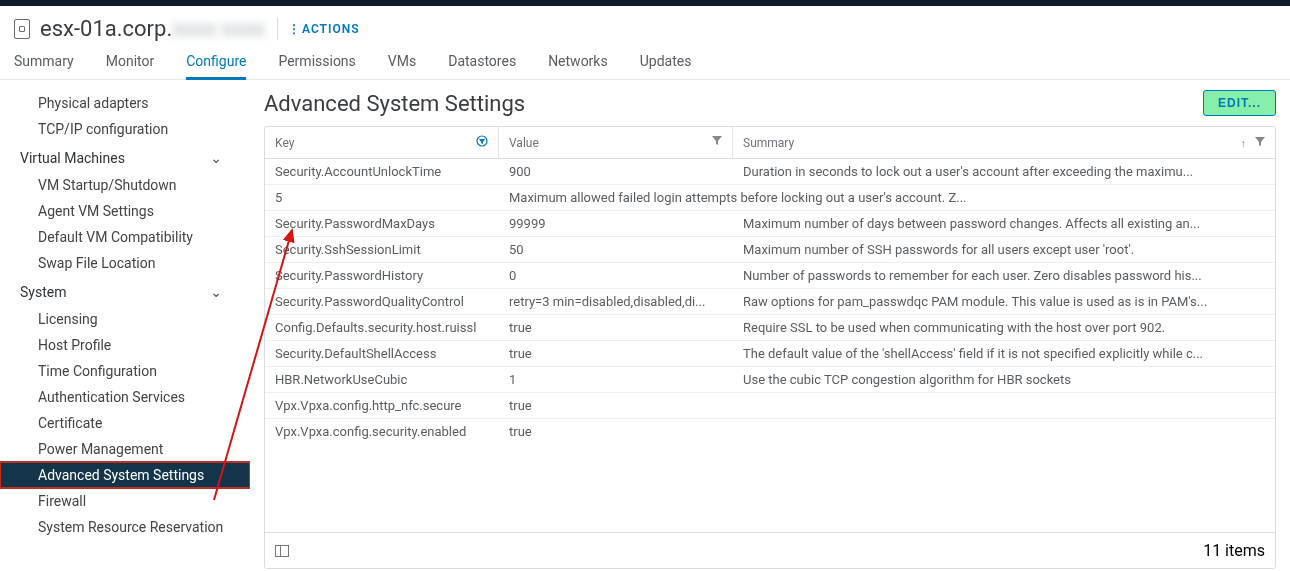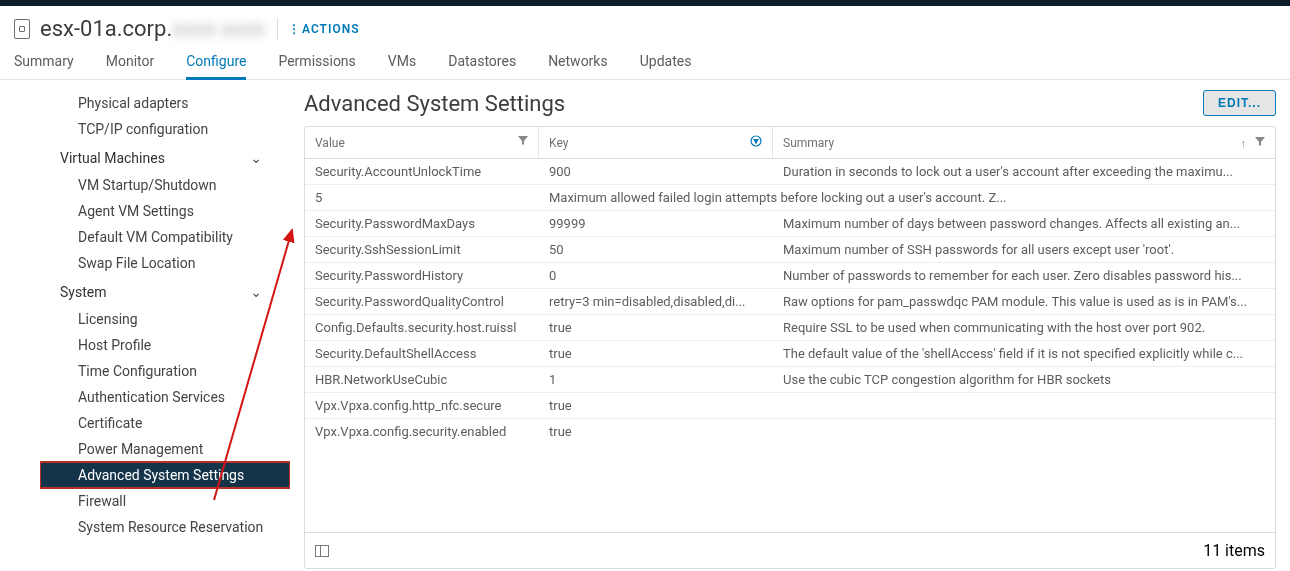--- a/index.html
+++ b/index.html
@@ -85,21 +85,20 @@
   .tab.active::after {
     content: "";
     position: absolute;
     left: 0; right: 0; bottom: -1px;
     height: 3px;
     background: #0079b8;
   }
   .body {
     display: flex;
     height: calc(571px - 6px - 45px - 31px);
-    padding-left: 40px;
   }
   .sidebar {
     width: 250px;
     padding: 10px 0 10px 0;
     overflow-y: auto;
     font-size: 14px;
     color: #444;
   }
   .sb-item {
     padding: 5px 10px 5px 38px;
@@ -139,21 +138,21 @@
     justify-content: space-between;
     margin-bottom: 10px;
   }
   .content-title {
     font-size: 22px;
     color: #3a3d40;
   }
   .edit-btn {
     border: 1px solid #0079b8;
     color: #0079b8;
-    background: #e5e5e5;
+    background: #86efac;
     border-radius: 3px;
     padding: 5px 14px;
     font-size: 12px;
     letter-spacing: 1px;
     font-weight: 600;
     cursor: pointer;
   }
   .table-wrap {
     border: 1px solid #d9dce0;
     border-radius: 3px;
@@ -288,34 +287,34 @@
     </div>
 
   <div class="content">
     <div class="content-header">
       <div class="content-title">Advanced System Settings</div>
       <button class="edit-btn">EDIT...</button>
     </div>
 
     <div class="table-wrap">
       <div class="thead">
-        <div class="th col-val">
-          <span>Value</span>
-          <span class="fltr">
-            <svg width="10" height="10" viewBox="0 0 10 10">
-                <path d="M0 0h10L6 5v4L4 8V5z" fill="#888"></path>
-              </svg>
-          </span>
-        </div>
         <div class="th col-key">
           <span>Key</span>
           <span class="fltr active">
             <svg width="12" height="12" viewBox="0 0 12 12">
                 <circle cx="6" cy="6" r="5" fill="none" stroke="#0079b8" stroke-width="1.2"></circle>
                 <path d="M3 4h6L7 7v2L5 8V7z" fill="#0079b8"></path>
+              </svg>
+          </span>
+        </div>
+        <div class="th col-val">
+          <span>Value</span>
+          <span class="fltr">
+            <svg width="10" height="10" viewBox="0 0 10 10">
+                <path d="M0 0h10L6 5v4L4 8V5z" fill="#888"></path>
               </svg>
           </span>
         </div>
         <div class="th col-sum">
           <span>Summary</span>
           <span>
             <span class="sort-arrow">↑</span>
             <span class="fltr">
               <svg width="10" height="10" viewBox="0 0 10 10">
                   <path d="M0 0h10L6 5v4L4 8V5z" fill="#888"></path>

